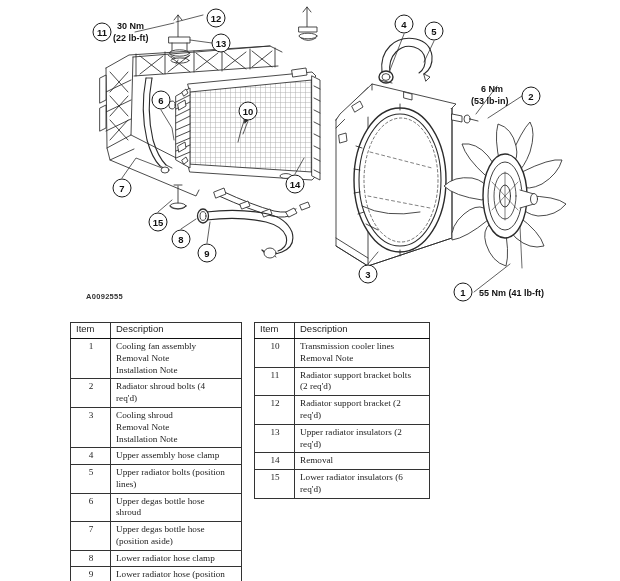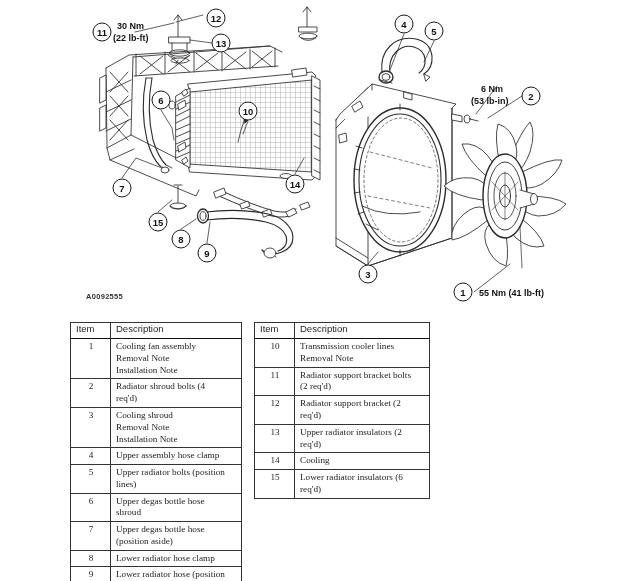--- a/index.html
+++ b/index.html
@@ -464,21 +464,21 @@
             <tr>
               <td class="c-item">13</td>
               <td class="c-desc">
                 <span class="desc-line">Upper radiator insulators (2</span>
                 <span class="desc-line">req'd)</span>
               </td>
             </tr>
             <tr>
               <td class="c-item">14</td>
               <td class="c-desc">
-                <span class="desc-line">Cooling</span>
+                <span class="desc-line">Removal</span>
               </td>
             </tr>
             <tr>
               <td class="c-item">15</td>
               <td class="c-desc">
                 <span class="desc-line">Lower radiator insulators (6</span>
                 <span class="desc-line">req'd)</span>
               </td>
             </tr>
           </tbody>

